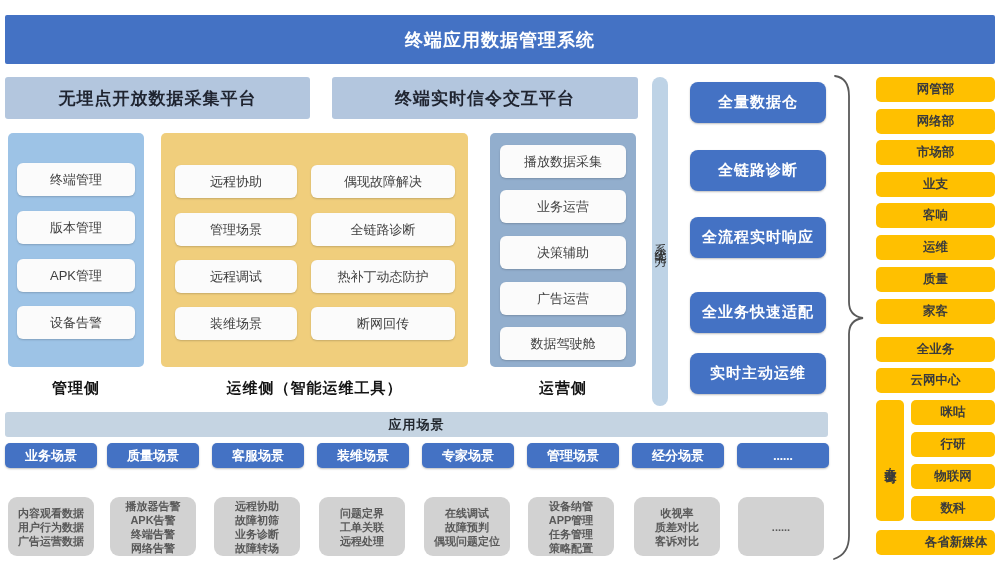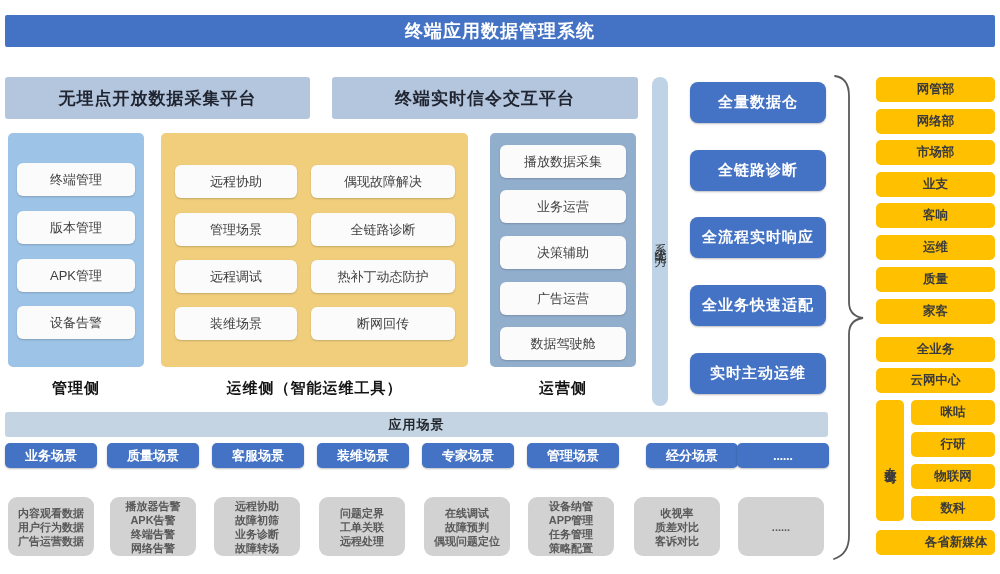--- a/index.html
+++ b/index.html
@@ -11,21 +11,21 @@
     --sysbar-blue:#BED3E6;
     --gold:#FFC000;
     --appbar-blue:#C5D4E2;
     --gray-box:#D2D2D2;
   }
   *{margin:0;padding:0;box-sizing:border-box;}
   html,body{background:#fff;}
   body{font-family:"Liberation Sans","DejaVu Sans",sans-serif;}
   .stage{position:relative;width:1000px;height:574px;background:#fff;overflow:hidden;}
 
-  .banner{position:absolute;left:5px;top:15px;width:990px;height:32px;background:var(--accent-blue);
+  .banner{position:absolute;left:5px;top:15px;width:990px;height:49px;background:var(--accent-blue);
     border-radius:2px;display:flex;align-items:center;justify-content:center;color:#fff;
     font-size:18px;font-weight:bold;letter-spacing:1px;}
 
   .plat-header{position:absolute;top:77px;height:42px;background:var(--header-blue);border-radius:3px;
     display:flex;align-items:center;justify-content:center;color:#1f2430;font-size:17px;font-weight:bold;letter-spacing:1px;}
 
   .panel{position:absolute;top:133px;height:234px;border-radius:5px;}
   .panel-manage{left:8px;width:136px;background:var(--panel-light-blue);}
   .panel-maint{left:161px;width:307px;background:var(--panel-yellow);}
   .panel-biz{left:490px;width:146px;background:var(--panel-steel-blue);}
@@ -105,21 +105,21 @@
   <div class="panel-label" style="left:161px;width:307px;">运维侧（智能运维工具）</div>
   <div class="panel-label" style="left:490px;width:146px;">运营侧</div>
 
   <div class="sysbar">
     <span class="vtext">系统能力</span>
   </div>
 
   <div class="cap-btn" style="top:82px;">全量数据仓</div>
   <div class="cap-btn" style="top:150px;">全链路诊断</div>
   <div class="cap-btn" style="top:217px;">全流程实时响应</div>
-  <div class="cap-btn" style="top:285px;">全业务快速适配</div>
+  <div class="cap-btn" style="top:292px;">全业务快速适配</div>
   <div class="cap-btn" style="top:353px;">实时主动运维</div>
 
   <svg class="brace-svg" viewBox="0 0 36 495">
     <path d="M 5 6 Q 19 8 19 26 L 19 232 Q 19 246 33 248 Q 19 250 19 264 L 19 466 Q 19 484 4 489" fill="none" stroke="#5a5a5a" stroke-width="1.8" stroke-linecap="round"></path>
   </svg>
 
   <div class="dept" style="top:77px;">网管部</div>
   <div class="dept" style="top:140px;">市场部</div>
   <div class="dept" style="top:109px;">网络部</div>
   <div class="dept" style="top:172px;">业支</div>
@@ -140,21 +140,21 @@
   <div class="dept" style="top:530px;padding-left:41px;">各省新媒体</div>
 
   <div class="appbar">应用场景</div>
 
   <div class="scn-head" style="left:5px;">业务场景</div>
   <div class="scn-head" style="left:107px;">质量场景</div>
   <div class="scn-head" style="left:212px;">客服场景</div>
   <div class="scn-head" style="left:317px;">装维场景</div>
   <div class="scn-head" style="left:422px;">专家场景</div>
   <div class="scn-head" style="left:527px;">管理场景</div>
-  <div class="scn-head" style="left:632px;margin-left:14px;">经分场景</div>
+  <div class="scn-head" style="left:632px;">经分场景</div>
   <div class="scn-head" style="left:737px;">......</div>
 
   <div class="scn-box" style="left:8px;">
     <div>内容观看数据</div>
     <div>用户行为数据</div>
     <div>广告运营数据</div>
   </div>
   <div class="scn-box" style="left:110px;">
     <div>播放器告警</div>
     <div>APK告警</div>

